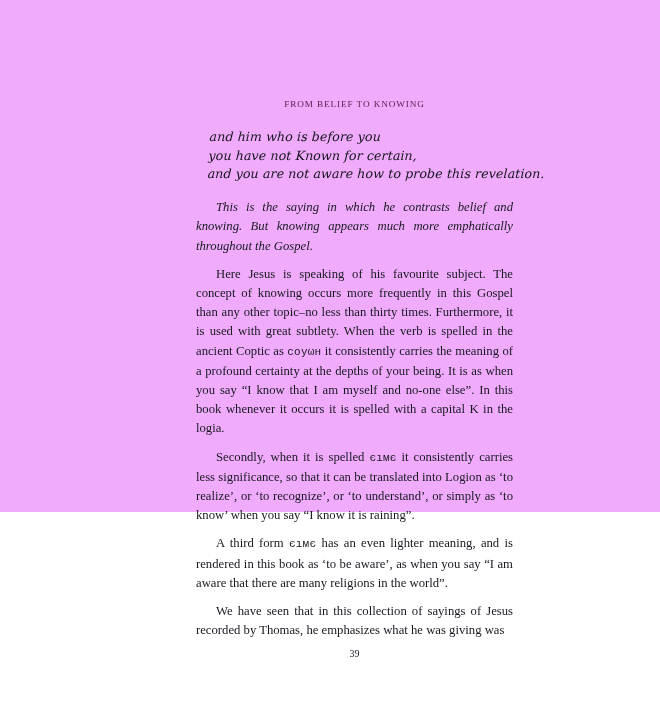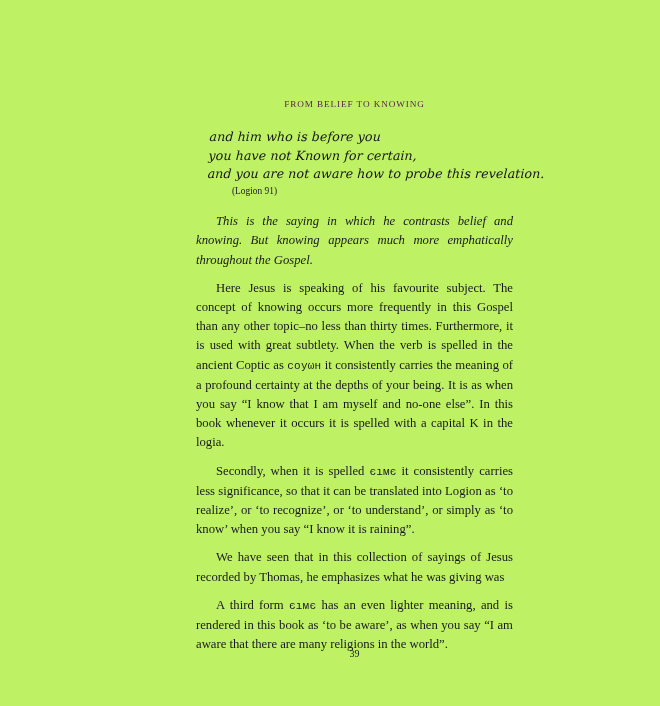--- a/index.html
+++ b/index.html
@@ -11,22 +11,22 @@
     width: 660px;
     height: 706px;
     overflow: hidden;
     font-family: "Liberation Serif", "DejaVu Serif", serif;
     color: #1a1a22;
   }
 
   .page {
     position: relative;
     width: 660px;
-    height: 706px;
-    background: #bef264;
+    height: 512px;
+    background: #f0abfc;
   }
 
   
   .running-head {
     position: absolute;
     left: 196px;
     top: 99px;
     width: 317px;
     text-align: center;
     font-family: "Liberation Serif", "DejaVu Serif", serif;
@@ -116,25 +116,24 @@
   <div class="running-head">From Belief to Knowing</div>
 
   <div class="textblock">
 
     <div class="verse">
       <span class="vline">and him who is before you</span>
       <span class="vline">you have not Known for certain,</span>
       <span class="vline">and you are not aware how to probe this revelation.</span>
     </div>
 
-    <div class="logion">(Logion 91)</div>
 
     <p class="body para-gap-first"><span>This is the saying in which he contrasts belief and knowing.  But knowing appears much more emphatically throughout the Gospel.</span></p>
     <p class="body"><span>Here Jesus is speaking of his favourite subject. The concept of knowing occurs more frequently in this Gospel than any other topic–no less than thirty times. Furthermore, it is used with great subtlety.  When the verb is spelled in the ancient Coptic as </span><span class="coptic">соуωн</span><span> it consistently carries the meaning of a profound certainty at the depths of your being.  It is as when you say “I know that I am myself and no-one else”.  In this book whenever it occurs it is spelled with a capital K in the logia.</span></p>
     <p class="body"><span>Secondly, when it is spelled </span><span class="coptic">єıмє</span><span> it consistently carries less significance, so that it can be translated into Logion as ‘to realize’, or ‘to recognize’, or ‘to understand’, or simply as ‘to know’ when you say “I know it is raining”.</span></p>
+    <p class="body"><span>A third form </span><span class="coptic">єıмє</span><span> has an even lighter meaning, and is rendered in this book as ‘to be aware’, as when you say “I am aware that there are many religions in the world”.</span></p>
     <p class="body"><span>We have seen that in this collection of sayings of Jesus recorded by Thomas, he emphasizes what he was giving was</span></p>
-    <p class="body"><span>A third form </span><span class="coptic">єıмє</span><span> has an even lighter meaning, and is rendered in this book as ‘to be aware’, as when you say “I am aware that there are many religions in the world”.</span></p>
 
   </div>
 
   <div class="folio">39</div>
 
 </div>
 
 </body></html>

